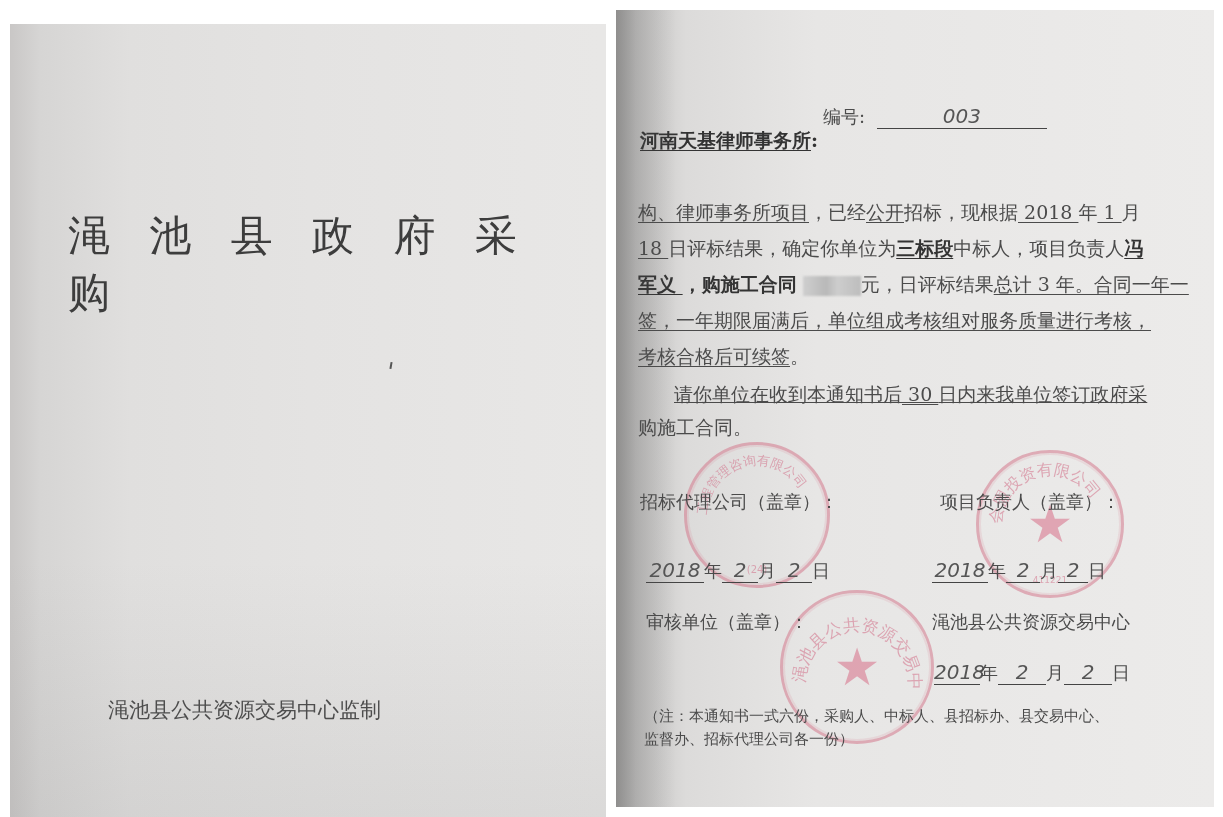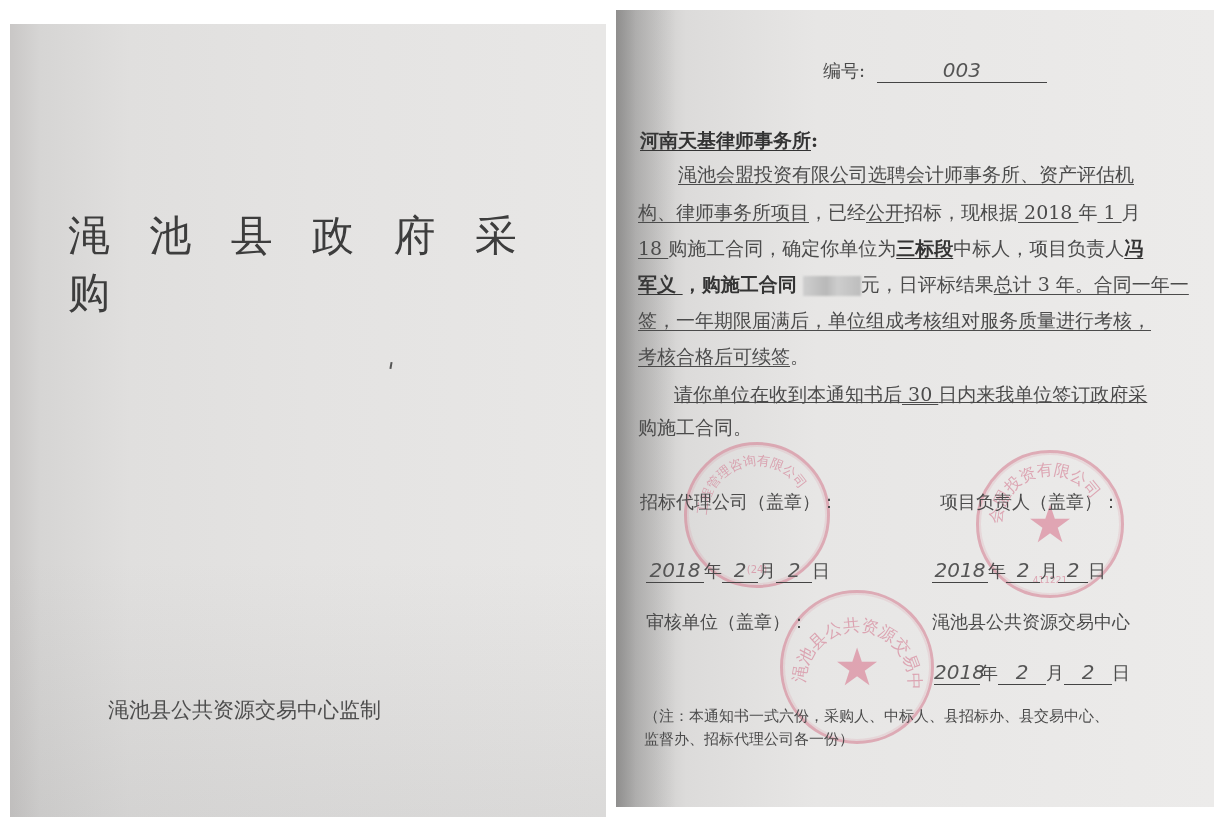--- a/index.html
+++ b/index.html
@@ -63,35 +63,32 @@
     <div>渑 池 县 政 府 采 购</div>
   </div>
   <div class="cover-mark"></div>
   <div class="cover-footer">渑池县公共资源交易中心监制</div>
 </div>
 
 <div class="page" id="right-page">
 
   <div class="rp-text" style="left:207px; top:48px; font-size:18px;">
     <span>编号:</span>
-    <span class="numline hand" style="width:170px; margin-left:6px;">003</span>
+    <span class="numline hand" style="width:170px; margin-left:6px;margin-top:46px;">003</span>
   </div>
 
   <div class="rp-text b" style="left:24px; top:118px; font-size:19px;">
     <span class="u">河南天基律师事务所</span><span>:</span>
   </div>
 
-  <div class="rp-text line" style="top:152px; left:62px;">
-    <span class="u">渑池会盟投资有限公司选聘会计师事务所、资产评估机</span>
-  </div>
   <div class="rp-text line" style="top:190px; left:22px;">
     <span class="u">构、律师事务所项目</span><span>，已经</span><span class="u">公开</span><span>招标，现根据</span><span class="u"> 2018 </span><span>年</span><span class="u"> 1 </span><span>月</span>
   </div>
   <div class="rp-text line" style="top:226px; left:22px;">
-    <span class="u">18 </span><span>购施工合同，确定你单位为</span><span class="u b">三标段</span><span>中标人，项目负责人</span><span class="u b">冯</span>
+    <span class="u">18 </span><span>日评标结果，确定你单位为</span><span class="u b">三标段</span><span>中标人，项目负责人</span><span class="u b">冯</span>
   </div>
   <div class="rp-text line" style="top:262px; left:22px;">
     <span class="u b">军义 </span><span class="b">，购施工合同</span>
     <span class="blur"></span><span>元，日评标结果</span><span class="u">总计 3 年。合同一年一</span>
   </div>
   <div class="rp-text line" style="top:298px; left:22px;">
     <span class="u">签，一年期限届满后，单位组成考核组对服务质量进行考核，</span>
   </div>
   <div class="rp-text line" style="top:334px; left:22px;">
     <span class="u">考核合格后可续签</span><span>。</span>

